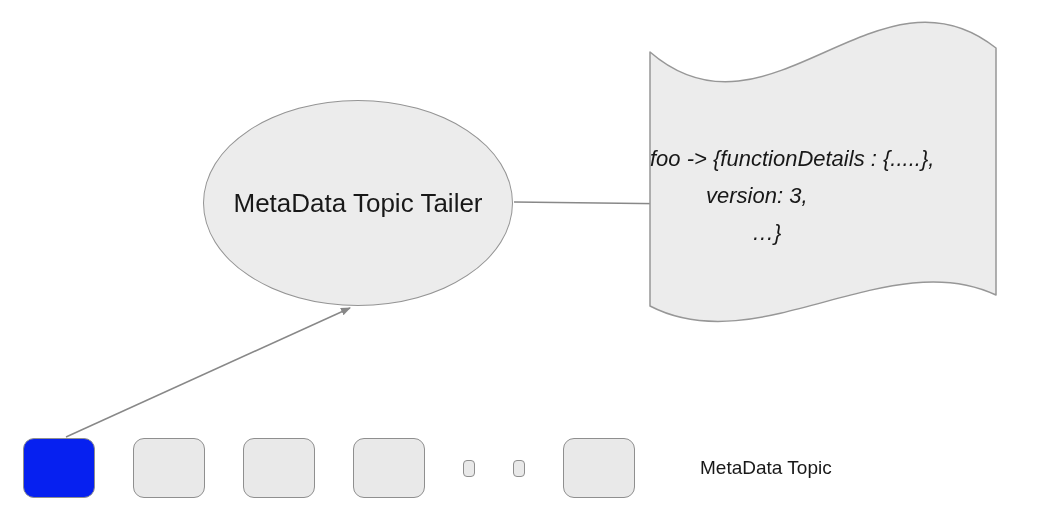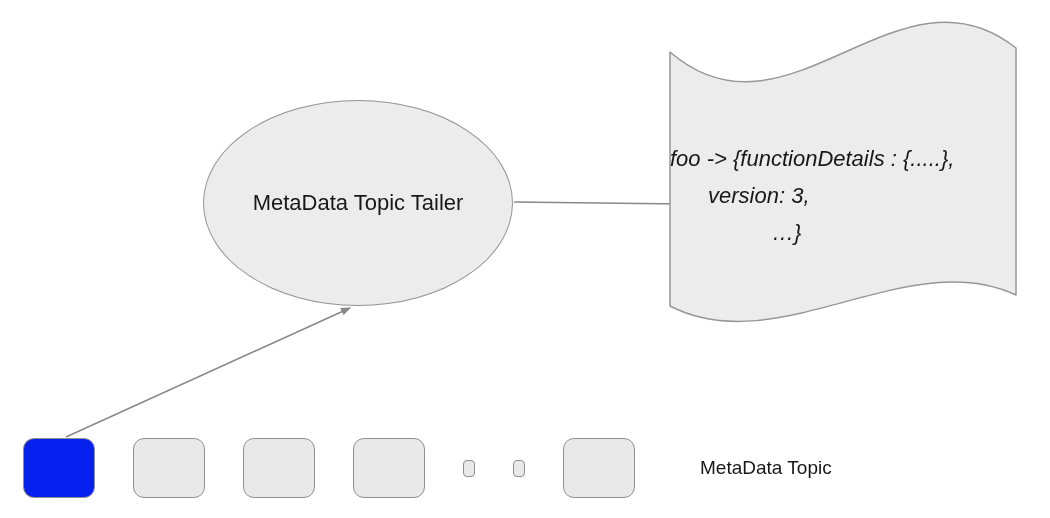--- a/index.html
+++ b/index.html
@@ -28,43 +28,43 @@
     width: 310px; height: 206px;
     background: #ececec;
     border: 1px solid #949494;
     border-radius: 50%;
     display: flex;
     align-items: center;
     justify-content: center;
     box-sizing: border-box;
   }
   .ellipse-node .label {
-    font-size: 22px;
+    font-size: 26px;
     line-height: 26px;
     text-align: right;
     white-space: nowrap;
   }
 
   
   .flag-wrap {
     position: absolute;
-    left: 668px; top: 14px;
+    left: 648px; top: 14px;
     width: 352px; height: 330px;
   }
   .flag-svg { display: block; }
   .flag-text {
     position: absolute;
     left: 2px; top: 126px;
     width: 348px;
     font-style: italic;
     font-size: 22px;
     line-height: 37px;
     white-space: nowrap;
   }
-  .flag-line2 { padding-left: 38px; }
+  .flag-line2 { padding-left: 56px; }
   .flag-line3 { padding-left: 102px; }
 
   
   .arrows {
     position: absolute;
     left: 0; top: 0;
     pointer-events: none;
   }
 
   

